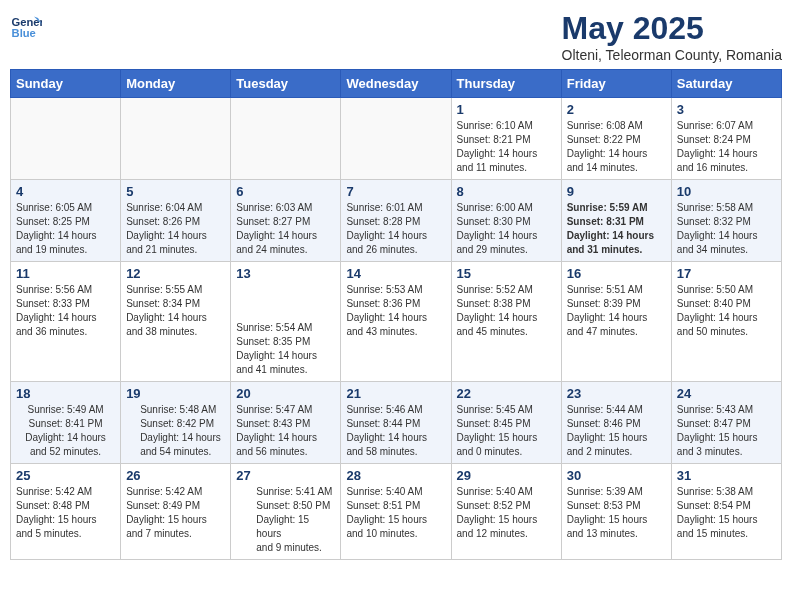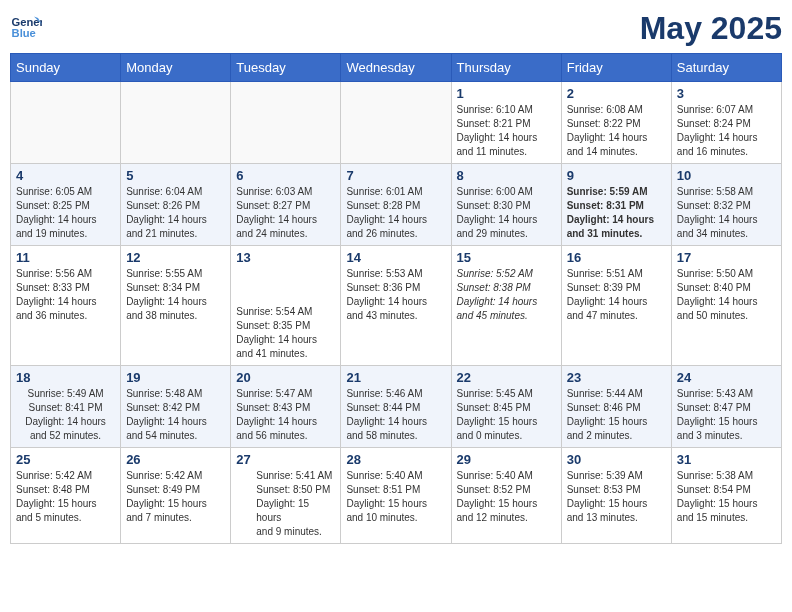--- a/index.html
+++ b/index.html
@@ -41,21 +41,21 @@
       width: 100%;
       border-collapse: collapse;
       table-layout: fixed;
     }
     thead th {
       background-color: #3a6cc8;
       color: #fff;
       text-align: left;
       padding: 6px 5px;
       font-size: 13px;
-      font-weight: normal;
+      font-weight: bold;
       border: 1px solid #2a5ab8;
     }
     tbody td {
       border: 1px solid #ccc;
       vertical-align: top;
       padding: 4px 5px;
       font-size: 10.5px;
       color: #333;
       height: 82px;
       background: #fff;
@@ -84,20 +84,21 @@
 <div class="header-area">
   <div class="logo">
     <svg class="logo-icon" viewBox="0 0 40 40">
       <text x="2" y="20" font-size="14" fill="#1a3a6b" font-weight="bold">General</text>
       <text x="2" y="34" font-size="14" fill="#4a90d9" font-weight="bold">Blue</text>
       <polygon points="30,8 40,18 35,10" fill="#4a90d9"></polygon>
     </svg>
   </div>
   <div class="title-area">
     <div class="month-title">May 2025</div>
+    <div class="subtitle">Olteni, Teleorman County, Romania</div>
   </div>
 </div>
 
 <table>
   <thead>
     <tr id="days-header">
         <th>Sunday</th>
         <th>Monday</th>
         <th>Tuesday</th>
         <th>Wednesday</th>
@@ -209,21 +210,21 @@
         </td>
         <td>
           <div class="day-number">14</div>
           <div class="day-info" style="white-space: pre-line;">Sunrise: 5:53 AM
 Sunset: 8:36 PM
 Daylight: 14 hours
 and 43 minutes.</div>
         </td>
         <td>
           <div class="day-number">15</div>
-          <div class="day-info" style="white-space: pre-line; font-style: italic;">Sunrise: 5:52 AM
+          <div class="day-info" style="white-space: pre-line;">Sunrise: 5:52 AM
 Sunset: 8:38 PM
 Daylight: 14 hours
 and 45 minutes.</div>
         </td>
         <td>
           <div class="day-number">16</div>
           <div class="day-info" style="white-space: pre-line;">Sunrise: 5:51 AM
 Sunset: 8:39 PM
 Daylight: 14 hours
 and 47 minutes.</div>
@@ -239,21 +240,21 @@
       <tr>
         <td>
           <div class="day-number">18</div>
           <div class="day-info" style="white-space: pre-line; text-align: center;">Sunrise: 5:49 AM
 Sunset: 8:41 PM
 Daylight: 14 hours
 and 52 minutes.</div>
         </td>
         <td>
           <div class="day-number">19</div>
-          <div class="day-info" style="white-space: pre-line;">Sunrise: 5:48 AM
+          <div class="day-info" style="white-space: pre-line; margin-left: 14px;">Sunrise: 5:48 AM
 Sunset: 8:42 PM
 Daylight: 14 hours
 and 54 minutes.</div>
         </td>
         <td>
           <div class="day-number">20</div>
           <div class="day-info" style="white-space: pre-line;">Sunrise: 5:47 AM
 Sunset: 8:43 PM
 Daylight: 14 hours
 and 56 minutes.</div>

